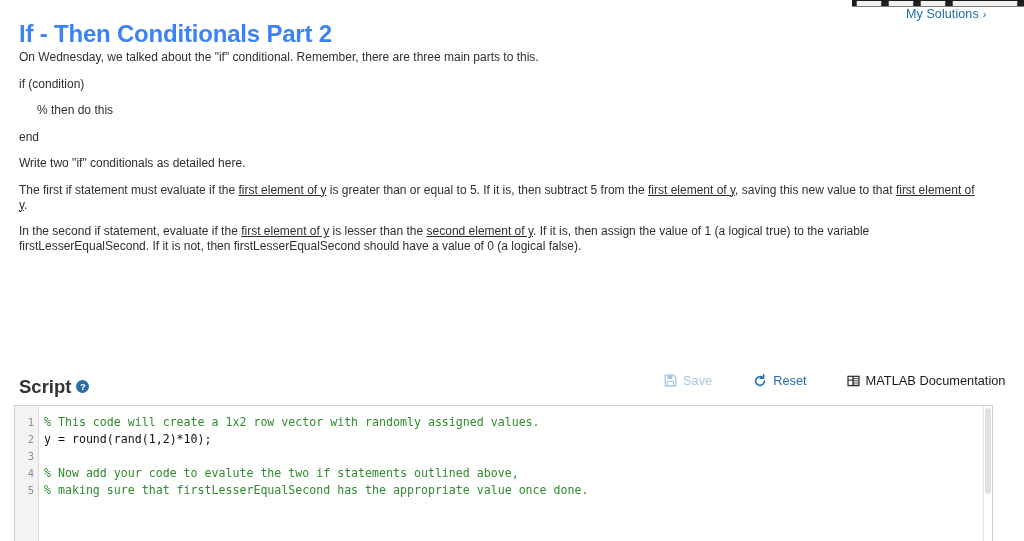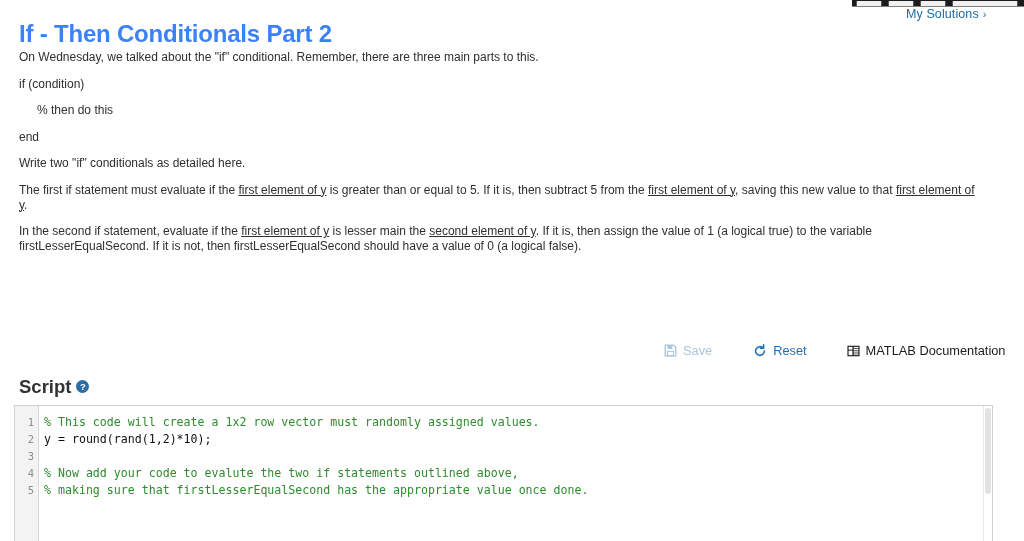--- a/index.html
+++ b/index.html
@@ -104,21 +104,21 @@
     text-align: center;
     vertical-align: 3px;
     margin-left: 5px;
     font-family: "Liberation Sans", sans-serif;
     cursor: pointer;
   }
 
   
   .editor-toolbar {
     position: absolute;
-    top: 343px;
+    top: 373px;
     left: 664px;
     display: flex;
     align-items: center;
     gap: 0;
     font-size: 12.8px;
   }
   .tb-btn {
     display: flex;
     align-items: center;
     gap: 6px;
@@ -206,21 +206,21 @@
 
   <div class="body-copy">
     <p>On Wednesday, we talked about the "if" conditional. Remember, there are three main parts to this.</p>
     <p>if (condition)</p>
     <p class="indent">% then do this</p>
     <p>end</p>
     <p>Write two "if" conditionals as detailed here.</p>
 
     <p><span>The first if statement must evaluate if the </span><span class="u">first element of y</span><span> is greater than or equal to 5.  If it is, then subtract 5 from the </span><span class="u">first element of y</span><span>, saving this new value to that </span><span class="u">first element of y</span><span>.</span></p>
 
-    <p><span>In the second if statement, evaluate if the </span><span class="u">first element of y</span><span> is lesser main the </span><span class="u">second element of y</span><span>.  If it is, then assign the value of 1 (a logical true) to the variable firstLesserEqualSecond.  If it is not, then firstLesserEqualSecond should have a value of 0 (a logical false).</span></p>
+    <p><span>In the second if statement, evaluate if the </span><span class="u">first element of y</span><span> is lesser than the </span><span class="u">second element of y</span><span>.  If it is, then assign the value of 1 (a logical true) to the variable firstLesserEqualSecond.  If it is not, then firstLesserEqualSecond should have a value of 0 (a logical false).</span></p>
   </div>
 
   <div class="script-head">
     <span>Script</span><span class="help-icon">?</span>
   </div>
 
   <div class="editor-toolbar">
 
     <div class="tb-btn tb-save">
       <span class="tb-ico">
@@ -261,20 +261,20 @@
   </div>
 
   <div class="editor">
     <div class="gutter">
       <div>1</div>
       <div>2</div>
       <div>3</div>
       <div>4</div>
       <div>5</div>
     </div>
-    <div class="code-area"><div class="cmt">% This code will create a 1x2 row vector must randomly assigned values.</div><div>y = round(rand(1,2)*10);</div><div>&nbsp;</div><div class="cmt">% Now add your code to evalute the two if statements outlined above,</div><div class="cmt">% making sure that firstLesserEqualSecond has the appropriate value once done.</div>
+    <div class="code-area"><div class="cmt">% This code will create a 1x2 row vector with randomly assigned values.</div><div>y = round(rand(1,2)*10);</div><div>&nbsp;</div><div class="cmt">% Now add your code to evalute the two if statements outlined above,</div><div class="cmt">% making sure that firstLesserEqualSecond has the appropriate value once done.</div>
       <div class="scroll-track">
         <div class="scroll-thumb"></div>
       </div>
     </div>
   </div>
 
 </div>
 
 </body></html>

